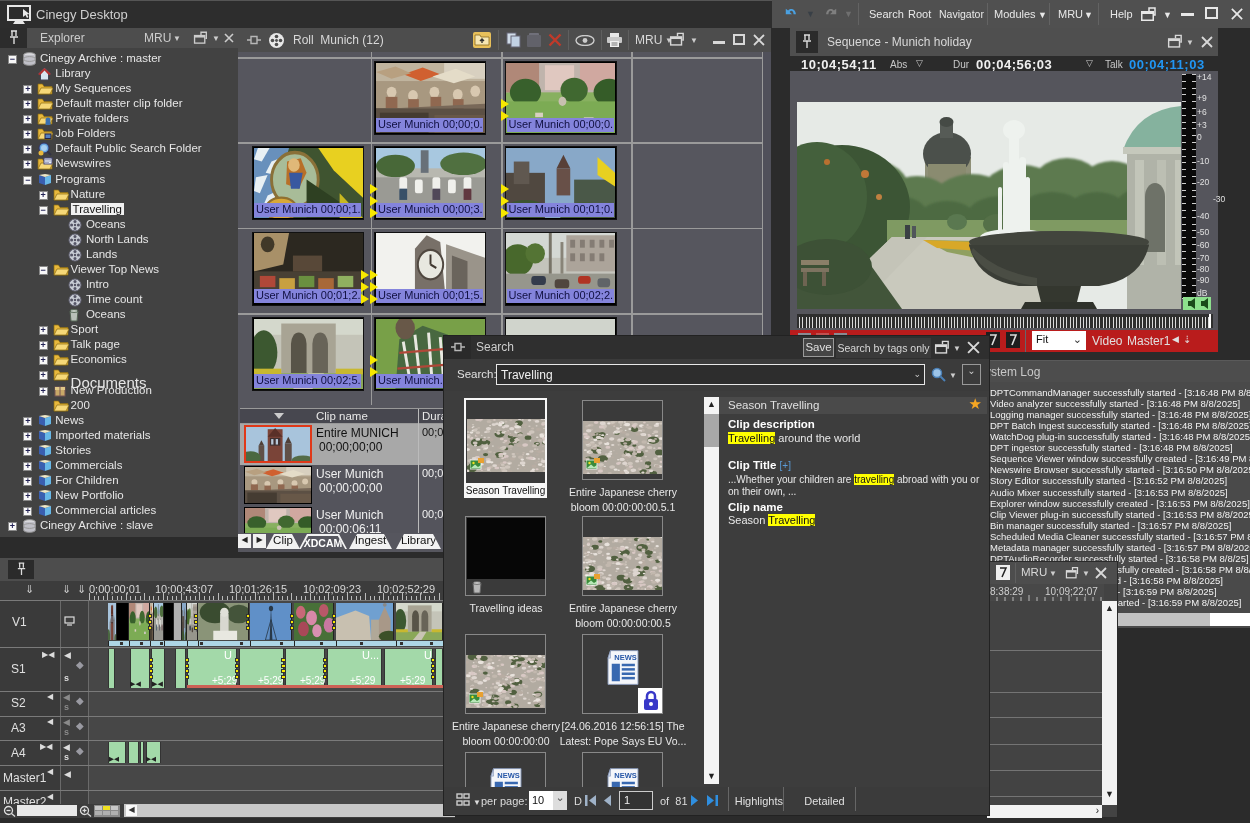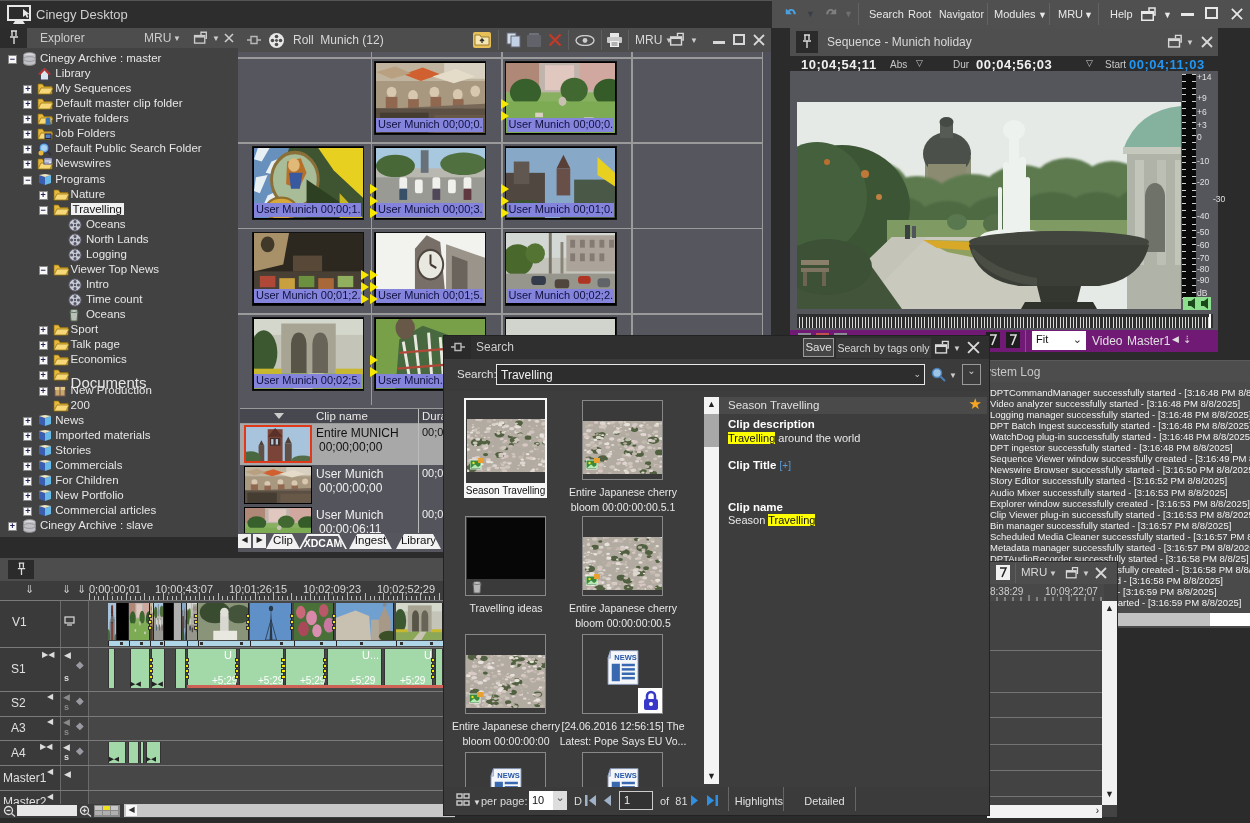--- a/index.html
+++ b/index.html
@@ -215,21 +215,21 @@
       <div class="abs" style="left:67.9px;top:196.91px;">
         <svg width="14" height="14" viewBox="0 0 14 14">
           <circle cx="7" cy="7" r="6" fill="#c8ccd4" stroke="#667"></circle>
           <circle cx="7" cy="3.6" r="1.5" fill="#556"></circle>
           <circle cx="7" cy="10.4" r="1.5" fill="#556"></circle>
           <circle cx="3.6" cy="7" r="1.5" fill="#556"></circle>
           <circle cx="10.4" cy="7" r="1.5" fill="#556"></circle>
           <circle cx="7" cy="7" r="1.2" fill="#556"></circle>
         </svg>
       </div>
-      <div class="abs" style="left:85.9px;top:196.91px;font-size:11.5px;color:#e6e6e6;">Logging</div>
+      <div class="abs" style="left:85.9px;top:196.91px;font-size:11.5px;color:#e6e6e6;">Lands</div>
       <div class="abs" style="left:38.6px;top:214.98000000000002px;width:9px;height:9px;background:#f8f8f8;border:1px solid #888;">
         <div style="font-size:9px;line-height:7px;text-align:center;color:#225;font-weight:bold;">−</div>
       </div>
       <div class="abs" style="left:52.6px;top:211.98000000000002px;">
         <svg width="16" height="13" viewBox="0 0 16 13">
           <path d="M1 3 L1 12 L15 12 L15 4.5 L7 4.5 L5.5 2 L1 2 Z" fill="#e8b83c" stroke="#8a6a10" stroke-width="0.7"></path>
           <path d="M1 12 L4 6 L16 6 L13 12 Z" fill="#f6d878" stroke="#8a6a10" stroke-width="0.7"></path>
         </svg>
       </div>
       <div class="abs" style="left:70.6px;top:211.98000000000002px;font-size:11.5px;color:#e6e6e6;">Viewer Top News</div>
@@ -838,21 +838,21 @@
         <path d="M1 1 L11 11 M11 1 L1 11" stroke="#d8d8d8" stroke-width="1.8"></path>
       </svg>
   </div>
   <div class="abs" style="left:0;top:28px;width:428px;height:15px;background:#2b2b2b;">
     <div class="abs" style="left:11px;top:1px;font-size:13px;font-weight:bold;color:#f0f0f0;letter-spacing:0.5px;">10;04;54;11</div>
     <div class="abs" style="left:100px;top:3px;font-size:10px;color:#c8c8c8;">Abs</div>
     <div class="abs" style="left:126px;top:2px;font-size:9px;color:#c8c8c8;">▽</div>
     <div class="abs" style="left:163px;top:3px;font-size:10px;color:#c8c8c8;">Dur</div>
     <div class="abs" style="left:186px;top:1px;font-size:13px;font-weight:bold;color:#f0f0f0;letter-spacing:0.5px;">00;04;56;03</div>
     <div class="abs" style="left:296px;top:2px;font-size:9px;color:#c8c8c8;">▽</div>
-    <div class="abs" style="left:315px;top:3px;font-size:10px;color:#c8c8c8;">Start</div>
+    <div class="abs" style="left:315px;top:3px;font-size:10px;color:#c8c8c8;">Talk</div>
     <div class="abs" style="left:339px;top:1px;font-size:13px;font-weight:bold;color:#2196f3;letter-spacing:0.5px;">00;04;11;03</div>
   </div>
 
   <div class="abs" style="left:7px;top:74px;width:384px;height:207px;background:#dfe3df;">
     <svg width="384" height="207" viewBox="0 0 384 207">
         <defs>
           <filter id="vblur">
             <feGaussianBlur stdDeviation="1.2"></feGaussianBlur>
           </filter>
         </defs>
@@ -1153,21 +1153,21 @@
       <div class="abs" style="left:391.4px;top:3px;width:1px;height:11px;background:#dadada;"></div>
       <div class="abs" style="left:394.7px;top:3px;width:1px;height:11px;background:#dadada;"></div>
       <div class="abs" style="left:398.0px;top:3px;width:1px;height:11px;background:#dadada;"></div>
       <div class="abs" style="left:401.3px;top:3px;width:1px;height:11px;background:#dadada;"></div>
       <div class="abs" style="left:404.6px;top:3px;width:1px;height:11px;background:#dadada;"></div>
       <div class="abs" style="left:407.9px;top:3px;width:1px;height:11px;background:#dadada;"></div>
       <div class="abs" style="left:411.2px;top:3px;width:1px;height:11px;background:#dadada;"></div>
       <div class="abs" style="left:412px;top:0;width:2px;height:14px;background:#fff;"></div>
     </div>
 
-  <div class="abs" style="left:0;top:302px;width:428px;height:22px;background:#701a75;color:#e0e0e0;font-size:12px;">
+  <div class="abs" style="left:0;top:302px;width:428px;height:22px;background:#b91c1c;color:#e0e0e0;font-size:12px;">
     <div class="abs" style="left:8px;top:3px;width:13px;height:13px;background:#8a8a92;"></div>
     <div class="abs" style="left:26px;top:3px;width:13px;height:13px;background:#c05050;"></div>
     <div class="abs" style="left:44px;top:3px;width:13px;height:13px;background:#8a8a92;"></div>
     <div class="abs" style="left:196px;top:2px;width:14px;height:16px;background:#1e1e1e;">
         <svg width="14" height="16">
           <path d="M4 3 L10 3 L6 13" stroke="#ddd" stroke-width="1.6" fill="none"></path>
         </svg>
       </div>
     <div class="abs" style="left:216px;top:2px;width:14px;height:16px;background:#1e1e1e;">
         <svg width="14" height="16">
@@ -2975,20 +2975,21 @@
   </div>
 
   <div class="abs" style="left:275px;top:55px;width:270px;height:396px;background:#3d3d3d;" id="detailpanel">
     <div class="abs" style="left:0;top:6px;width:268px;height:17px;background:#4a4a4a;">
       <div class="abs" style="left:9px;top:2px;font-size:11.5px;color:#e0e0e0;">Season Travelling</div>
       <div class="abs" style="right:5px;top:-2px;color:#f5a623;font-size:15px;">★</div>
     </div>
     <div class="abs" style="left:9px;top:27px;font-size:11.5px;color:#fff;font-weight:bold;">Clip description</div>
     <div class="abs" style="left:9px;top:41px;font-size:11px;color:#e8e8e8;"><span style="background:#ffff00;color:#111;">Travelling</span> around the world</div>
     <div class="abs" style="left:9px;top:68px;font-size:11.5px;color:#fff;font-weight:bold;">Clip Title <span style="color:#5b9bd5;font-weight:normal;font-size:10px;">[+]</span></div>
+    <div class="abs" style="left:9px;top:83px;width:260px;font-size:10px;color:#e8e8e8;line-height:12px;">...Whether your children are <span style="background:#ffff00;color:#111;">travelling</span> abroad with you or on their own, ...</div>
     <div class="abs" style="left:9px;top:110px;font-size:11.5px;color:#fff;font-weight:bold;">Clip name</div>
     <div class="abs" style="left:9px;top:123px;font-size:11px;color:#e8e8e8;">Season <span style="background:#ffff00;color:#111;">Travelling</span></div>
 
   </div>
 
   <div class="abs" style="left:0;top:451px;width:545px;height:28px;background:#3b3b3b;color:#dcdcdc;font-size:11px;">
     <div class="abs" style="left:284px;top:0px;width:56px;height:24px;border-right:1px solid #666;border-left:1px solid #666;color:#e0e0e0;font-size:11px;text-align:right;padding-top:8px;">Highlights</div>
     <div class="abs" style="left:350px;top:0px;width:62px;height:24px;border-right:1px solid #666;color:#e0e0e0;font-size:11px;text-align:center;padding-top:8px;">Detailed</div>
     <svg class="abs" style="left:12px;top:6px" width="15" height="15" viewBox="0 0 15 15">
         <g fill="none" stroke="#ccc" stroke-width="1.4">

